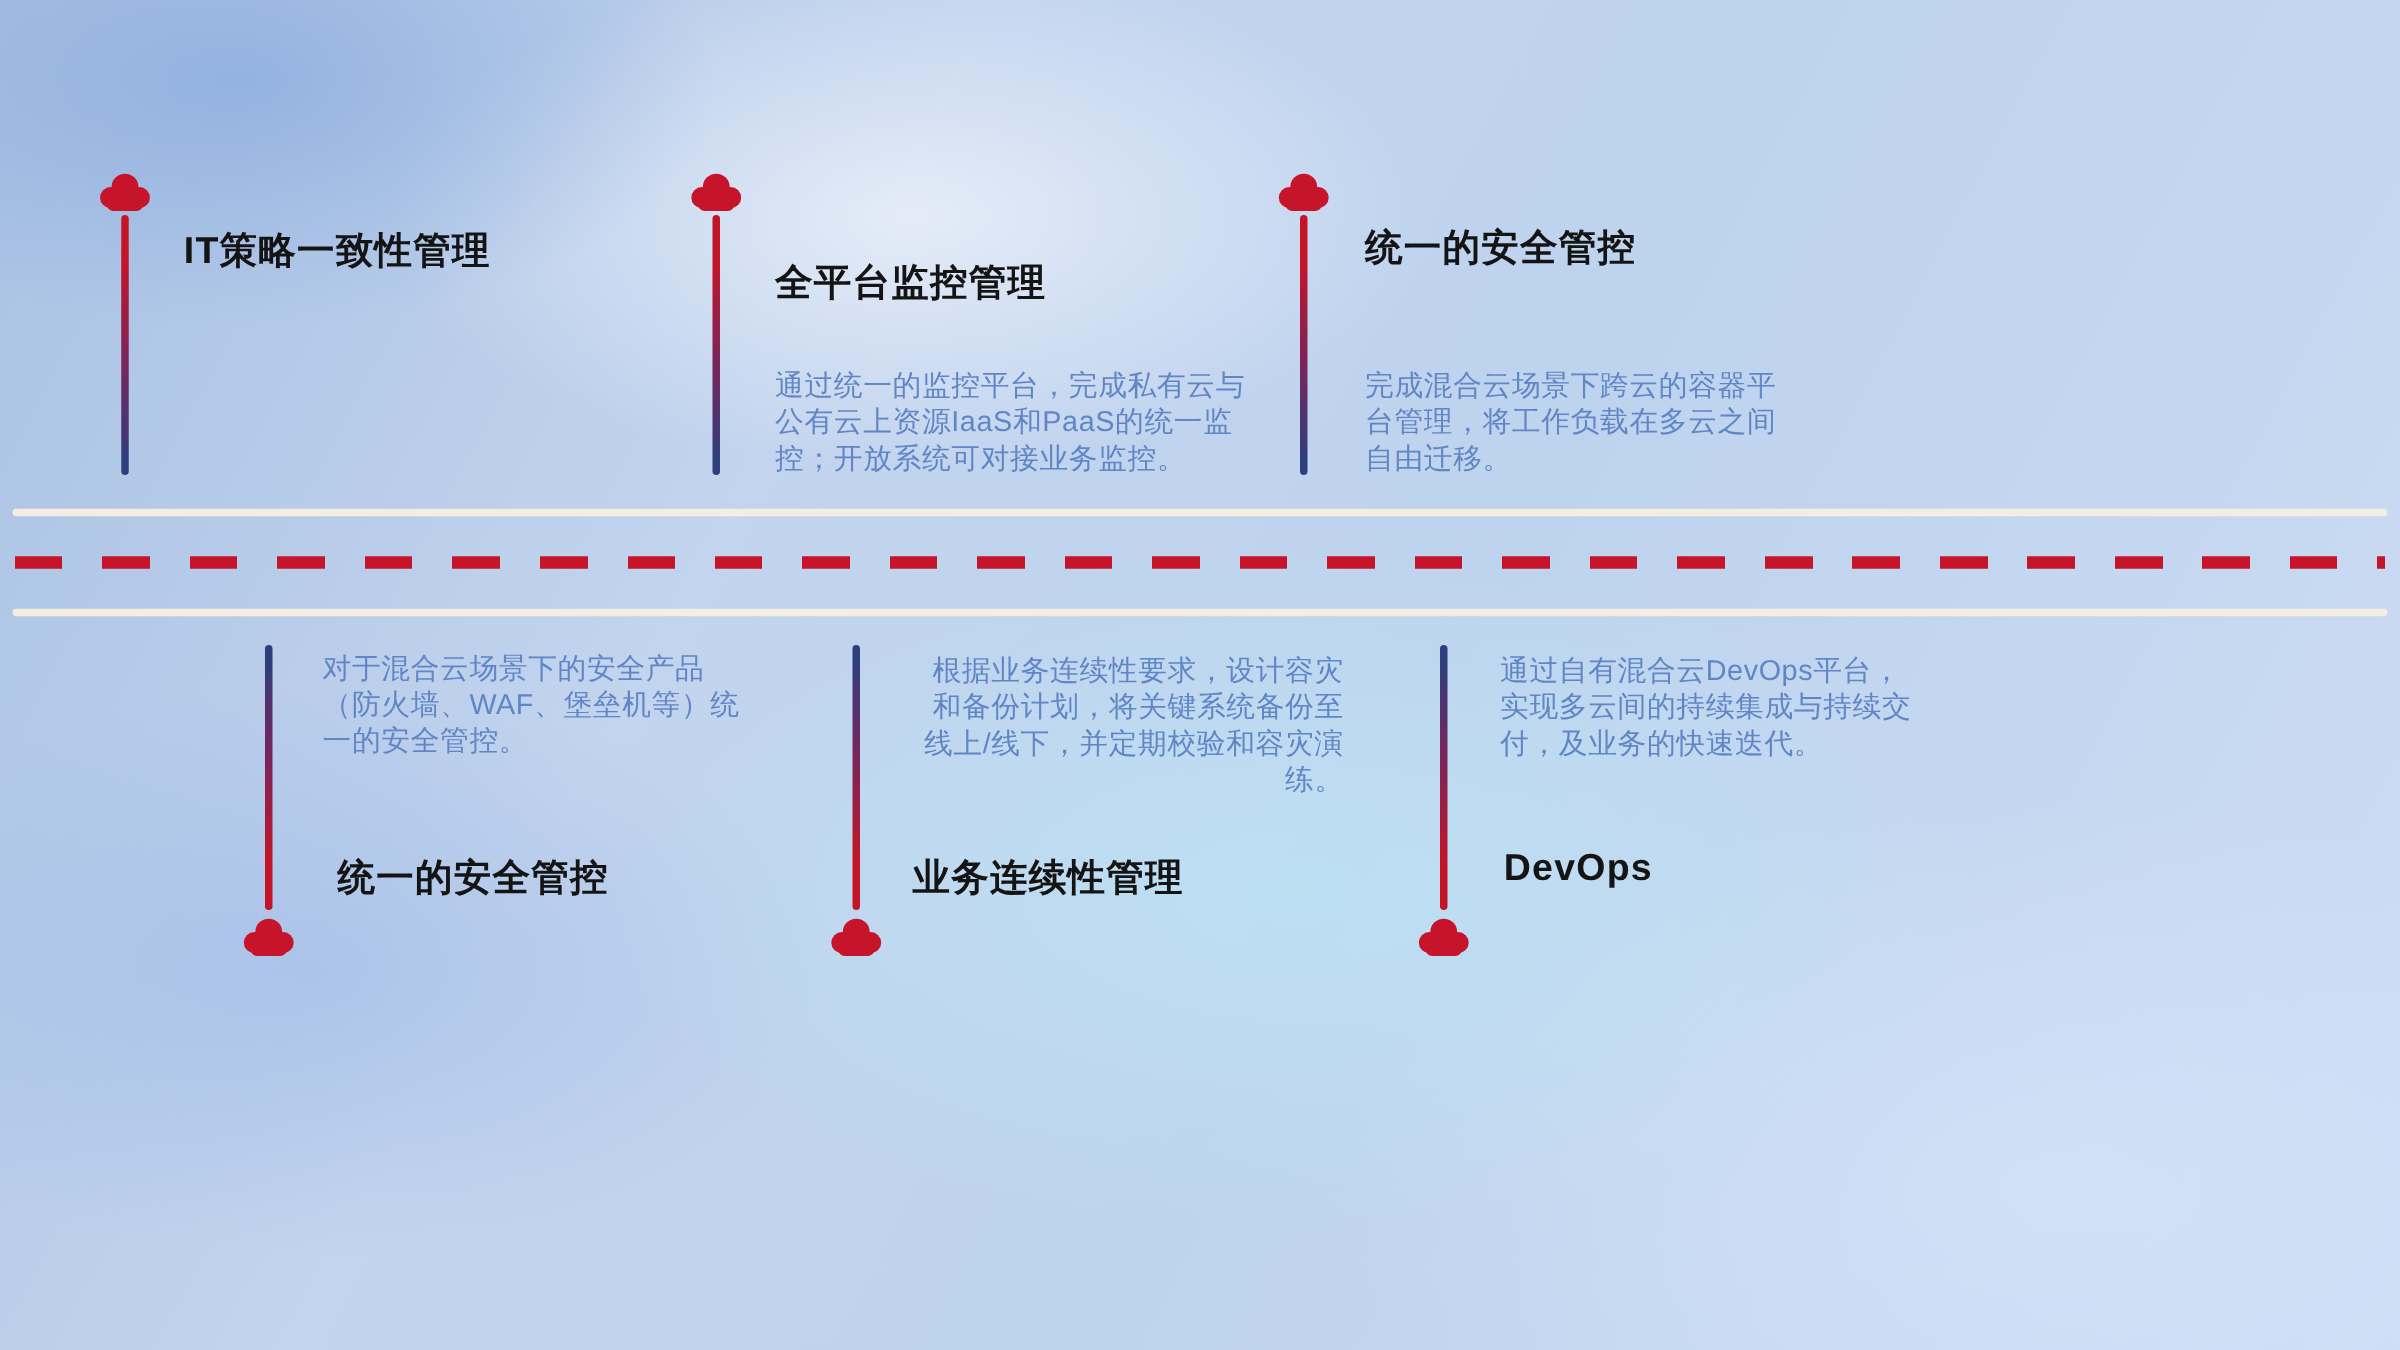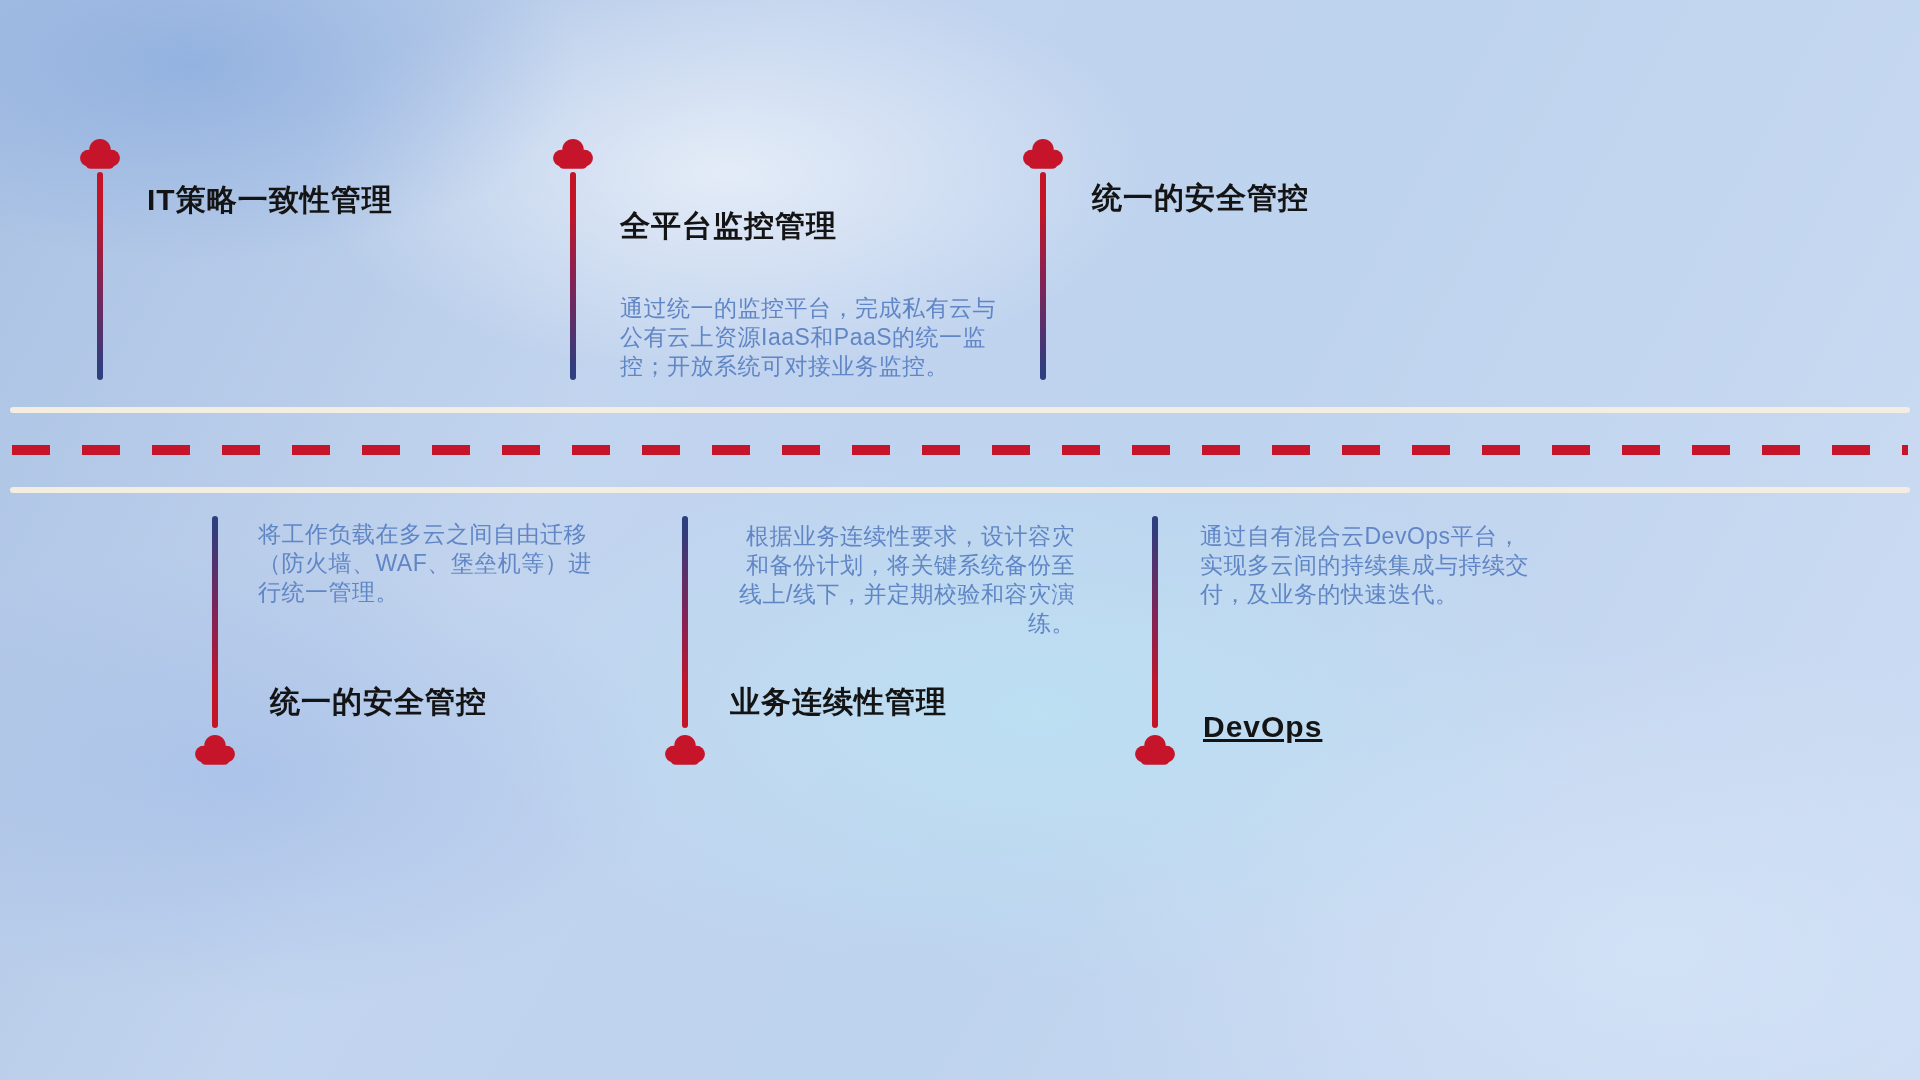--- a/index.html
+++ b/index.html
@@ -97,21 +97,21 @@
   .b1-title { left: 258px;  top: 682px; margin-left: 12px; }
   .b1-cloud { left: 192px;  top: 732px; }
 
   .b2-line  { left: 682px;  top: 516px; height: 212px; }
   .b2-body  { left: 730px;  top: 522px; width: 345px; text-align: right; }
   .b2-title { left: 730px;  top: 682px; }
   .b2-cloud { left: 662px;  top: 732px; }
 
   .b3-line  { left: 1152px; top: 516px; height: 212px; }
   .b3-body  { left: 1200px; top: 522px; width: 330px; }
-  .b3-title { left: 1203px; top: 710px; text-decoration: underline; }
+  .b3-title { left: 1203px; top: 678px; }
   .b3-cloud { left: 1132px; top: 732px; }
 </style>
 </head>
 <body>
 
 <div class="stage">
 
   <div class="road-line top"></div>
   <div class="road-dashes"></div>
   <div class="road-line bottom"></div>
@@ -148,23 +148,24 @@
       <g fill="#c6152a">
         <circle cx="15" cy="27" r="11"></circle>
         <circle cx="30" cy="16" r="14"></circle>
         <circle cx="45" cy="27" r="11"></circle>
         <rect x="11" y="25" width="38" height="16" rx="7"></rect>
       </g>
     </svg>
   </div>
   <div class="vline down t3-line"></div>
   <div class="item-title t3-title">统一的安全管控</div>
+  <div class="item-body t3-body">完成混合云场景下跨云的容器平台管理，将工作负载在多云之间自由迁移。</div>
 
   <div class="vline up b1-line"></div>
-  <div class="item-body b1-body">将工作负载在多云之间自由迁移（防火墙、WAF、堡垒机等）进行统一管理。</div>
+  <div class="item-body b1-body">对于混合云场景下的安全产品（防火墙、WAF、堡垒机等）统一的安全管控。</div>
   <div class="item-title b1-title">统一的安全管控</div>
   <div class="cloud b1-cloud">
     <svg viewBox="0 0 60 42" aria-hidden="true">
       <g fill="#c6152a">
         <circle cx="15" cy="27" r="11"></circle>
         <circle cx="30" cy="16" r="14"></circle>
         <circle cx="45" cy="27" r="11"></circle>
         <rect x="11" y="25" width="38" height="16" rx="7"></rect>
       </g>
     </svg>

